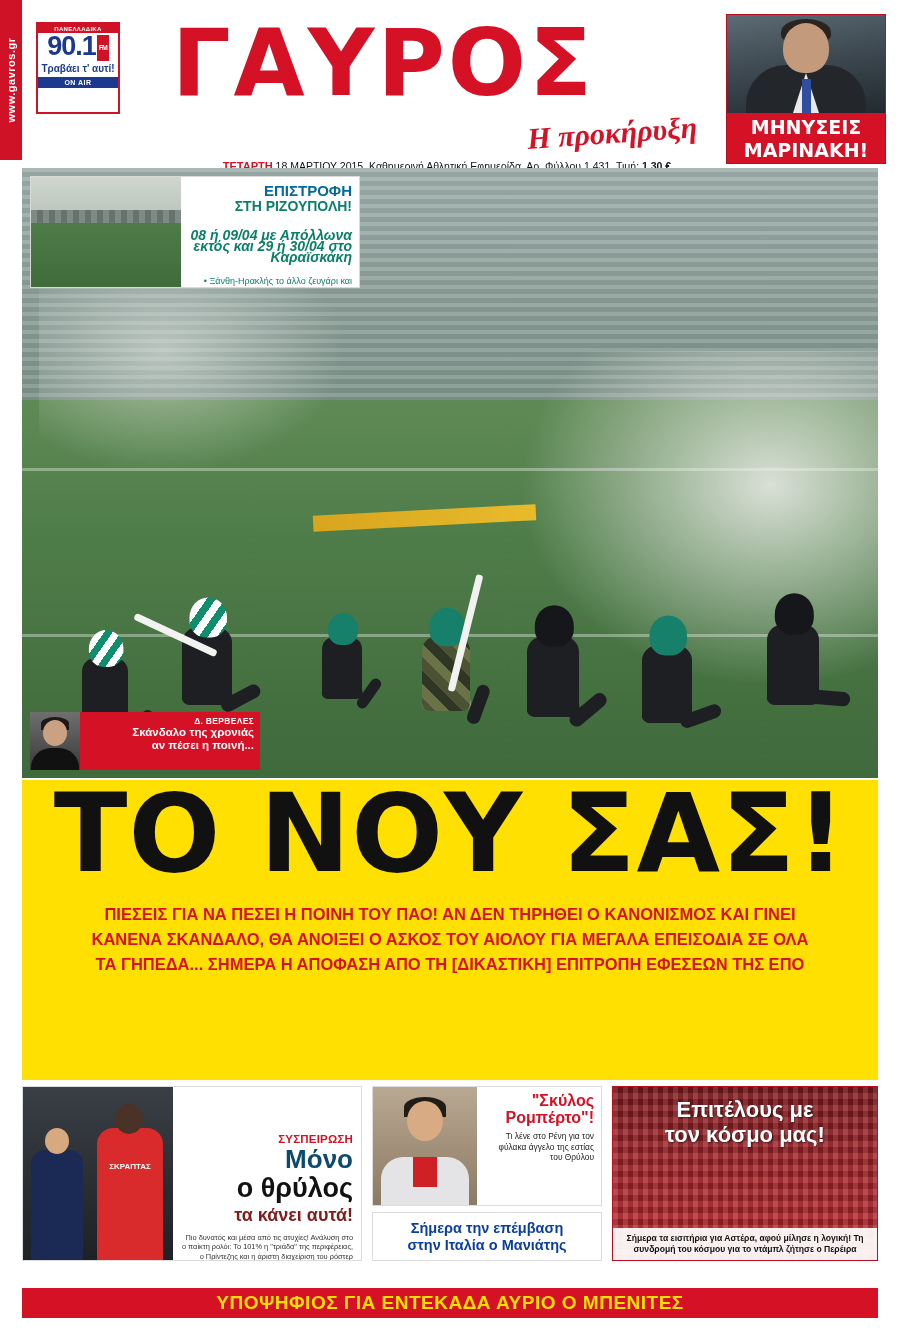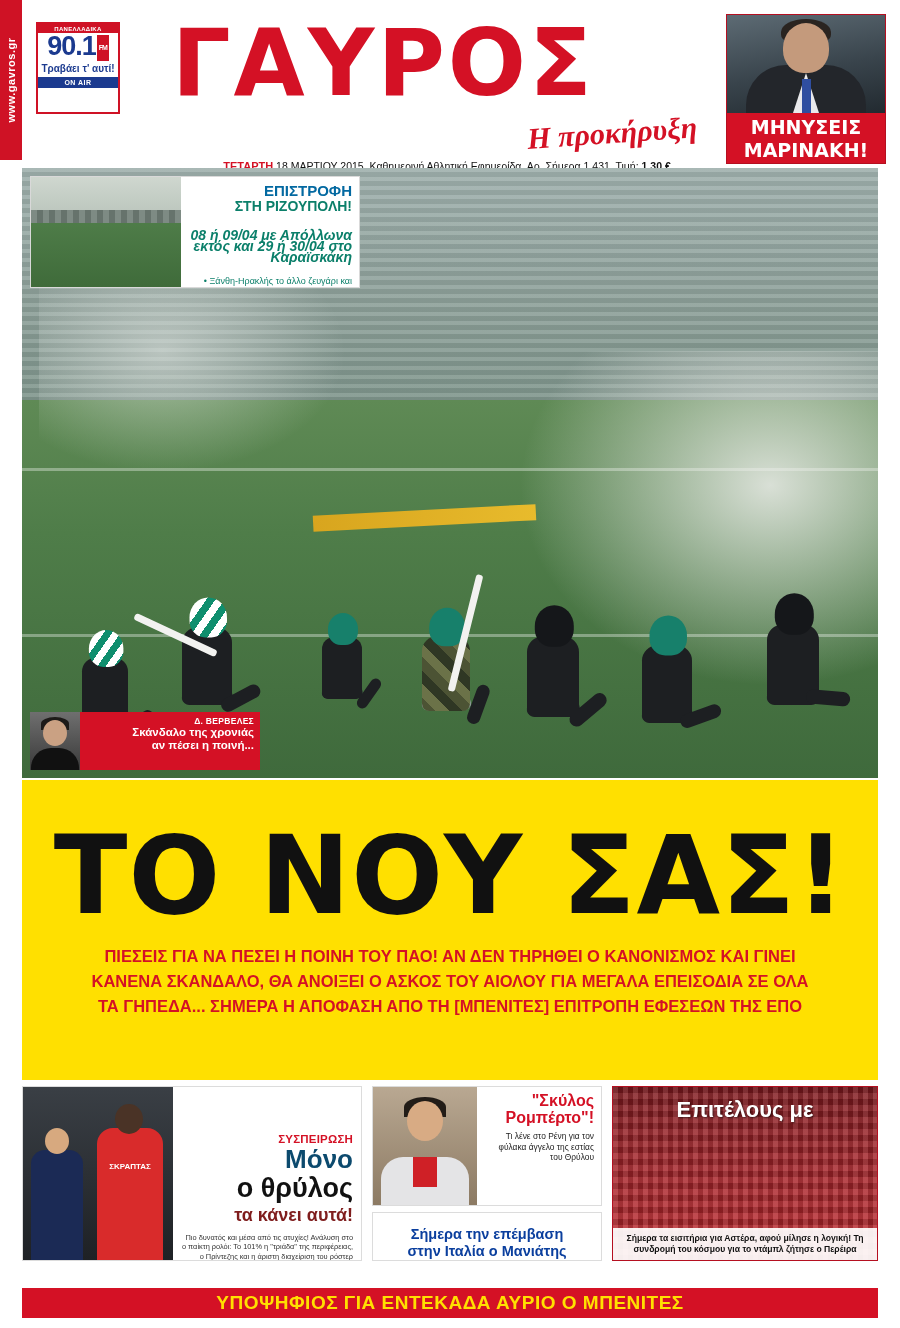--- a/index.html
+++ b/index.html
@@ -233,21 +233,21 @@
   .inset-verv .q { font-size: 11.5px; line-height: 13px; font-weight: bold; }
 
   
   .yellow-band {
     position: absolute; left: 22px; top: 780px; width: 856px; height: 300px;
     background: #ffe000;
   }
   .yellow-band h1 {
     font-family: "DejaVu Sans", sans-serif;
     text-align: center; color: #111; font-size: 108px; line-height: 108px;
-    font-weight: bold; letter-spacing: 1px; padding-top: 22px; margin-top: 20px;
+    font-weight: bold; letter-spacing: 1px; 
   }
   .yellow-band .sub {
     color: #d41125; font-weight: bold; text-align: center;
     font-size: 16.5px; line-height: 25px; padding: 14px 18px 0;
   }
 
   
   .bottom { position: absolute; left: 22px; top: 1086px; width: 856px; height: 200px; }
 
   .mod-basket {
@@ -283,21 +283,21 @@
   .mod-skylos .ph .bd { position:absolute; left:50%; bottom:0; width:88px; height:48px; margin-left:-44px; background:#e4e4e6; border-radius:22px 22px 0 0; }
   .mod-skylos .ph .bd:after { content:""; position:absolute; left:50%; top:0; margin-left:-12px; width:24px; height:30px; background:#cf2026; }
   .mod-skylos .tx { flex:1; padding: 5px 7px; text-align: right; }
   .mod-skylos .t1 { color:#d41125; font-weight:bold; font-size:16px; line-height:17px; }
   .mod-skylos .t2 { color:#d41125; font-weight:bold; font-size:16px; line-height:17px; margin-bottom: 5px; }
   .mod-skylos .t3 { font-size: 8.4px; line-height: 10.6px; color:#222; }
 
   .mod-maniatis {
     position: absolute; left: 350px; top: 126px; width: 230px; height: 49px;
     background: #fff; border: 1px solid #dcdcdc;
-    display: flex; flex-direction: column; align-items: center; justify-content: flex-end;
+    display: flex; flex-direction: column; align-items: center; justify-content: center;
   }
   .mod-maniatis div {
     color: #0b3f9e; font-weight: bold; font-size: 14.5px; line-height: 17px; text-align: center;
   }
 
   .mod-world {
     position: absolute; left: 590px; top: 0; width: 266px; height: 175px;
     overflow: hidden; border: 1px solid #b50f20;
     background: linear-gradient(180deg,#7f1a1f 0%, #a3242a 40%, #c02a2f 100%);
   }
@@ -344,21 +344,21 @@
     <div class="rl-slogan">Τραβάει τ' αυτί!</div>
     <div class="rl-onair">ON AIR</div>
   </div>
 
   <div class="title-main">ΓΑΥΡΟΣ</div>
   <div class="title-sub">Η προκήρυξη</div>
 
   <div class="dateline">
     <b class="day">ΤΕΤΑΡΤΗ</b>
     <span>18 ΜΑΡΤΙΟΥ 2015,</span>
-    <span>Καθημερινή Αθλητική Εφημερίδα, Αρ. Σήμερα 1.431, Τιμή:</span>
+    <span>Καθημερινή Αθλητική Εφημερίδα, Αρ. Φύλλου 1.431, Τιμή:</span>
     <b class="price">1,30 €</b>
   </div>
 </div>
 
 <div class="marinakis">
   <div class="mar-photo">
     <div class="body"></div>
     <div class="shirt"></div>
     <div class="tie"></div>
     <div class="hair"></div>
@@ -453,21 +453,21 @@
       <div class="q">αν πέσει η ποινή...</div>
     </div>
   </div>
 </div>
 
 <div class="yellow-band">
   <h1>ΤΟ ΝΟΥ ΣΑΣ!</h1>
   <div class="sub">
     <div>ΠΙΕΣΕΙΣ ΓΙΑ ΝΑ ΠΕΣΕΙ Η ΠΟΙΝΗ ΤΟΥ ΠΑΟ! ΑΝ ΔΕΝ ΤΗΡΗΘΕΙ Ο ΚΑΝΟΝΙΣΜΟΣ ΚΑΙ ΓΙΝΕΙ</div>
     <div>ΚΑΝΕΝΑ ΣΚΑΝΔΑΛΟ, ΘΑ ΑΝΟΙΞΕΙ Ο ΑΣΚΟΣ ΤΟΥ ΑΙΟΛΟΥ ΓΙΑ ΜΕΓΑΛΑ ΕΠΕΙΣΟΔΙΑ ΣΕ ΟΛΑ</div>
-    <div>ΤΑ ΓΗΠΕΔΑ... ΣΗΜΕΡΑ Η ΑΠΟΦΑΣΗ ΑΠΟ ΤΗ [ΜΠΕΝΙΤΕΣ] ΕΠΙΤΡΟΠΗ ΕΦΕΣΕΩΝ ΤΗΣ ΕΠΟ</div>
+    <div>ΤΑ ΓΗΠΕΔΑ... ΣΗΜΕΡΑ Η ΑΠΟΦΑΣΗ ΑΠΟ ΤΗ [ΔΙΚΑΣΤΙΚΗ] ΕΠΙΤΡΟΠΗ ΕΦΕΣΕΩΝ ΤΗΣ ΕΠΟ</div>
   </div>
 </div>
 
 <div class="bottom">
 
   <div class="mod-basket">
     <div class="ph">
       <div class="p1">
           <div class="hd"></div>
         </div>
@@ -499,19 +499,20 @@
   </div>
 
   <div class="mod-maniatis">
     <div>Σήμερα την επέμβαση</div>
     <div>στην Ιταλία ο Μανιάτης</div>
   </div>
 
   <div class="mod-world">
     <div class="crowd"></div>
     <div class="hl">Επιτέλους με</div>
+    <div class="hl" style="padding-top:0">τον κόσμο μας!</div>
     <div class="ft">Σήμερα τα εισιτήρια για Αστέρα, αφού μίλησε η λογική! Τη συνδρομή του κόσμου για το ντάμπλ ζήτησε ο Περέιρα</div>
   </div>
 </div>
 
 <div class="bottom-bar">
   <span>ΥΠΟΨΗΦΙΟΣ ΓΙΑ ΕΝΤΕΚΑΔΑ ΑΥΡΙΟ Ο ΜΠΕΝΙΤΕΣ</span>
 </div>
 
 </body></html>

